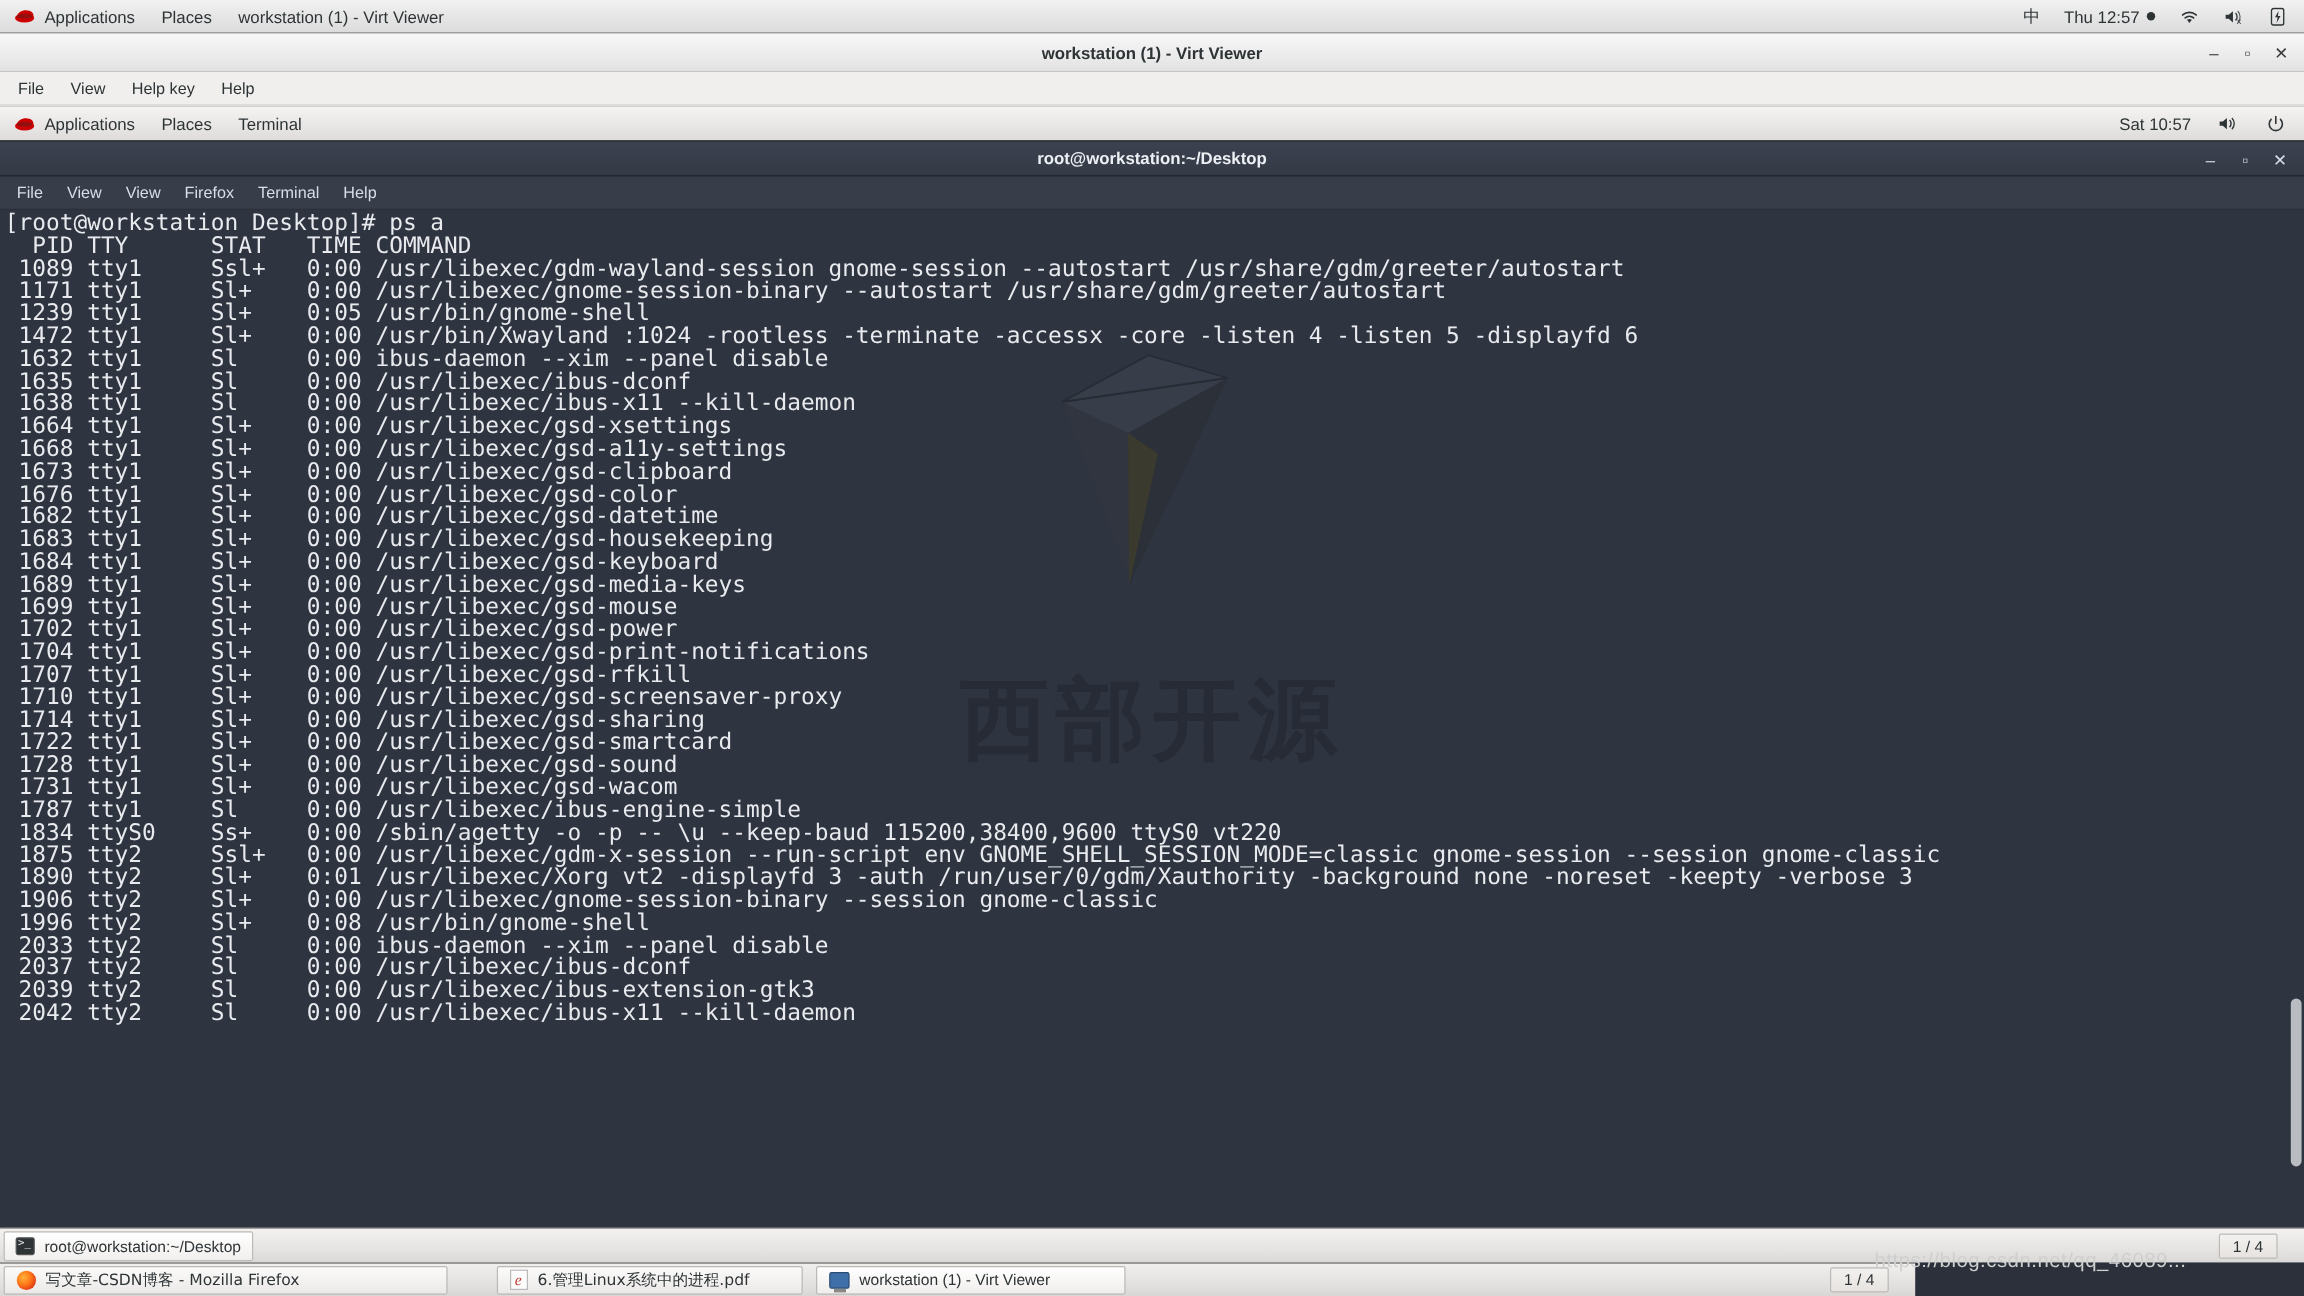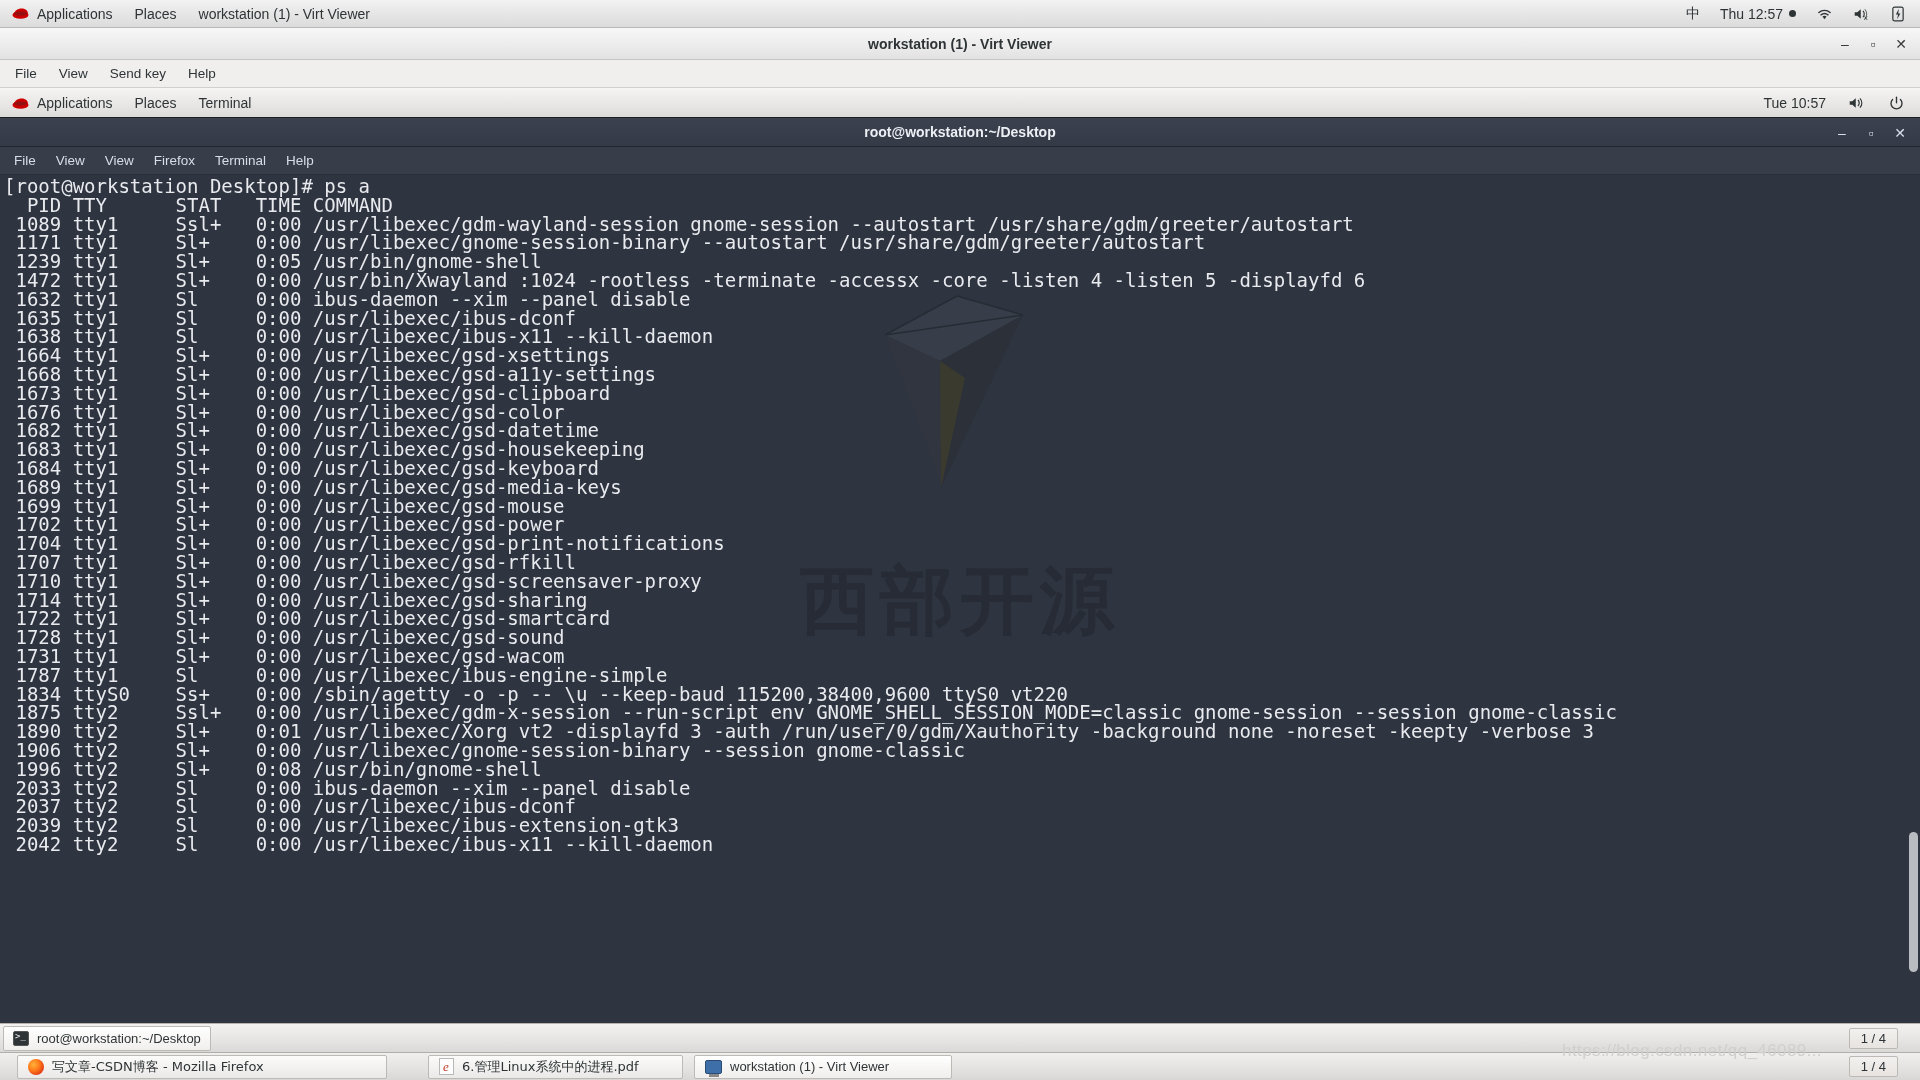--- a/index.html
+++ b/index.html
@@ -159,24 +159,24 @@
     width: 16px; height: 15px; background: #2e3436; border: 1px solid #555;
     border-radius: 2px; position: relative; flex: none;
   }
   .term-mini-icon::after {
     content: ">_"; position: absolute; left: 1px; top: -1px;
     font-family: "DejaVu Sans Mono", monospace; font-size: 9px; color: #eee;
   }
 
   
   #host-taskbar {
-    position: absolute; bottom: 0; left: 0; width: 1920px; height: 28px;
+    position: absolute; bottom: 0; left: 0; width: 1596px; height: 28px;
     background: linear-gradient(to bottom, #f0efed 0%, #e4e2e0 60%, #d9d7d5 100%);
     border-top: 1px solid #b0adaa;
-    display: flex; align-items: center; z-index: 40; padding-left: 14px;
+    display: flex; align-items: center; z-index: 40;
   }
   .host-task-btn {
     display: flex; align-items: center; gap: 8px;
     height: 24px; margin-left: 3px; padding: 0 10px;
     border: 1px solid #bdbab6; border-radius: 2px;
     background: linear-gradient(to bottom, #fbfbfa, #ebe9e7);
     font-size: 13px; color: #2e3436; cursor: default;
     white-space: nowrap;
   }
   .host-task-btn.active {
@@ -259,21 +259,21 @@
     <div id="virt-win-controls">
       <div class="wctl">–</div>
       <div class="wctl">▫</div>
       <div class="wctl">✕</div>
     </div>
   </div>
 
   <div id="virt-menubar">
     <div class="menu-item">File</div>
     <div class="menu-item">View</div>
-    <div class="menu-item">Send key</div>
+    <div class="menu-item">Help key</div>
     <div class="menu-item">Help</div>
   </div>
 
   <div id="guest">
 
     <div id="guest-top-panel">
       <div class="gpanel-btn">
         <span class="redhat-logo">
           <svg width="19" height="13" viewBox="0 0 38 26">
             <ellipse cx="19" cy="16" rx="16" ry="7.5" fill="#cc0000"></ellipse>
@@ -284,21 +284,21 @@
         <span>Applications</span>
       </div>
       <div class="gpanel-btn">
         <span>Places</span>
       </div>
       <div class="gpanel-btn">
         <span>Terminal</span>
       </div>
       <div class="host-spacer"></div>
       <div class="gpanel-btn">
-        <span>Tue 10:57</span>
+        <span>Sat 10:57</span>
       </div>
       <div class="gpanel-btn">
         <svg width="19" height="14" viewBox="0 0 22 16">
           <path d="M2 6 h3 l4-3.4 v10.8 L5 10 H2 Z" fill="#2e3436"></path>
           <path d="M11.5 4.6 a4.6 4.6 0 0 1 0 6.8" stroke="#2e3436" stroke-width="1.4" fill="none"></path>
           <path d="M13.8 2.6 a7.6 7.6 0 0 1 0 10.8" stroke="#2e3436" stroke-width="1.3" fill="none"></path>
         </svg>
       </div>
       <div class="gpanel-btn" style="padding-right:16px;">
         <svg class="pwr-glyph" width="15" height="15" viewBox="0 0 18 18">

